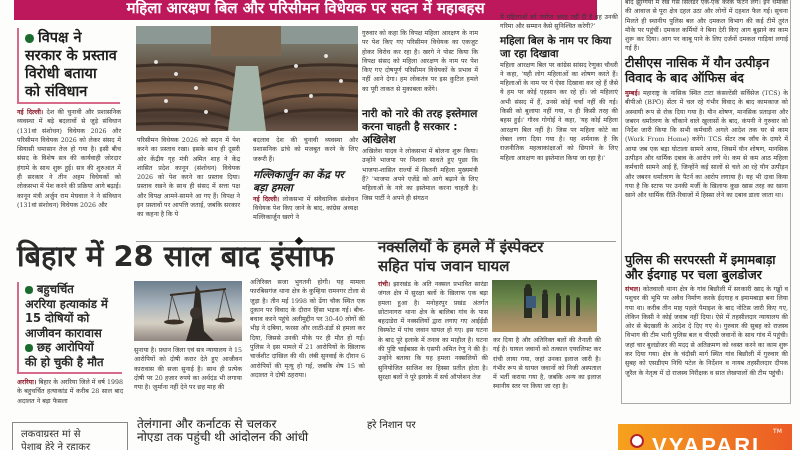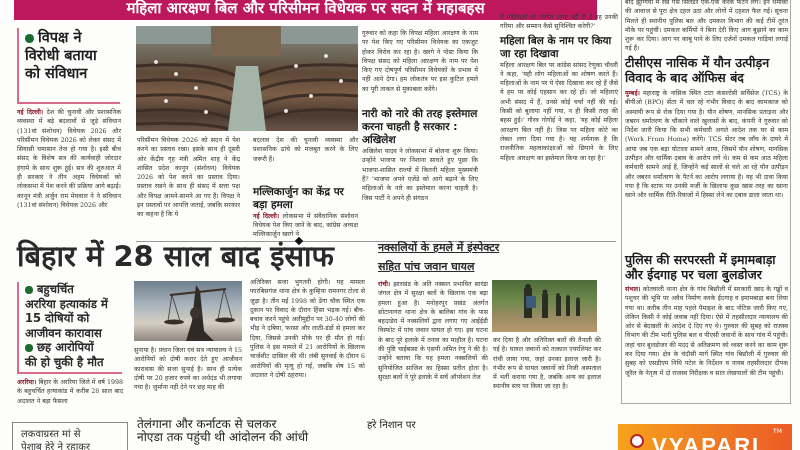--- a/index.html
+++ b/index.html
@@ -17,20 +17,21 @@
   .sub-hl { font-size: 10.5px; line-height: 13px; font-weight: bold; color: #1d1d1d; }
 </style>
 </head>
 <body>
 
 <div class="abs banner">महिला आरक्षण बिल और परिसीमन विधेयक पर सदन में महाबहस</div>
 
 <div class="abs pinkbox" style="left:17px; top:28px; width:103px; height:76px; padding-left:6px;">
   <div class="hl" style="font-size:14.5px; line-height:18px;">
     <div><span class="dot"></span><span>विपक्ष ने</span></div>
+    <div>सरकार के प्रस्ताव</div>
     <div>विरोधी बताया</div>
     <div>को संविधान</div>
   </div>
 </div>
 <div class="abs body-text" style="left:17px; top:107px; width:104px;">
   <b>नई दिल्ली।</b> <span>देश की चुनावी और प्रशासनिक व्यवस्था में बड़े बदलावों से जुड़े संविधान (131वां संशोधन) विधेयक 2026 और परिसीमन विधेयक 2026 को लेकर संसद में सियासी घमासान तेज हो गया है। इसी बीच संसद के विशेष सत्र की कार्यवाही जोरदार हंगामे के साथ शुरू हुई। सत्र की शुरुआत में ही सरकार ने तीन अहम विधेयकों को लोकसभा में पेश करने की प्रक्रिया आगे बढ़ाई। कानून मंत्री अर्जुन राम मेघवाल ने ने संविधान (131वां संशोधन) विधेयक 2026 और</span>
 </div>
 
 <div class="abs photo" style="left:136px; top:26px; width:222px; height:105px; background: linear-gradient(180deg,#8d8a7a 0%,#6f6a5c 25%,#5e4838 45%,#7b5e48 65%,#4b3a30 85%,#6a5448 100%);">
   <svg width="222" height="105" viewBox="0 0 222 105">
@@ -60,21 +61,21 @@
         <circle cx="175" cy="70" r="2"></circle>
         <circle cx="150" cy="85" r="2"></circle>
     </g>
   </svg>
 </div>
 
 <div class="abs body-text" style="left:137px; top:135px; width:103px;">परिसीमन विधेयक 2026 को सदन में पेश करने का प्रस्ताव रखा। इसके साथ ही दूसरी ओर केंद्रीय गृह मंत्री अमित शाह ने केंद्र शासित प्रदेश कानून (संशोधन) विधेयक 2026 को पेश करने का प्रस्ताव दिया। प्रस्ताव रखने के साथ ही संसद में सत्ता पक्ष और विपक्ष आमने-सामने आ गए हैं। विपक्ष ने इन प्रस्तावों पर आपत्ति जताई, जबकि सरकार का कहना है कि ये</div>
 
 <div class="abs" style="left:253px; top:135px; width:105px;">
   <div class="body-text">बदलाव देश की चुनावी व्यवस्था और प्रशासनिक ढांचे को मजबूत करने के लिए जरूरी हैं।</div>
-  <div class="sub-hl" style="margin-top:22px;">मल्लिकार्जुन का केंद्र पर बड़ा हमला</div>
+  <div class="sub-hl" style="margin-top:5px;font-style:italic;">मल्लिकार्जुन का केंद्र पर बड़ा हमला</div>
   <div class="body-text"><b>नई दिल्ली।</b> <span>लोकसभा में संवैधानिक संशोधन विधेयक पेश किए जाने के बाद, कांग्रेस अध्यक्ष मल्लिकार्जुन खरगे ने</span></div>
 </div>
 
 <div class="abs" style="left:362px; top:28px; width:116px;">
   <div class="body-text">गुरुवार को कहा कि विपक्ष महिला आरक्षण के नाम पर पेश किए गए परिसीमन विधेयक का एकजुट होकर विरोध कर रहा है। खरगे ने पोस्ट किया कि विपक्ष संसद को महिला आरक्षण के नाम पर पेश किए गए दोषपूर्ण परिसीमन विधेयकों के प्रभाव में नहीं आने देगा। हम लोकतंत्र पर इस कुटिल हमले का पूरी ताकत से मुकाबला करेंगे।</div>
   <div class="sub-hl" style="margin-top:14px;">नारी को नारे की तरह इस्तेमाल करना चाहती है सरकार : अखिलेश</div>
   <div class="body-text">अखिलेश यादव ने लोकसभा में बोलना शुरू किया। उन्होंने भाजपा पर निशाना साधते हुए पूछा कि भाजपा-शासित राज्यों में कितनी महिला मुख्यमंत्री हैं? 'भाजपा अपने एजेंडे को आगे बढ़ाने के लिए महिलाओं के नारे का इस्तेमाल करना चाहती है। जिस पार्टी ने अपने ही संगठन</div>
 </div>
 
 <div class="abs" style="left:484px; top:12px; width:118px;margin-left:16px;">
@@ -118,21 +119,21 @@
       <line x1="38" y1="14" x2="46" y2="40" stroke="#3a2f24" stroke-width="0.8"></line>
     <ellipse cx="40" cy="41" rx="10" ry="2.5" fill="#3a2f24"></ellipse>
     <line x1="90" y1="8" x2="84" y2="38" stroke="#3a2f24" stroke-width="0.8"></line>
       <line x1="90" y1="8" x2="98" y2="38" stroke="#3a2f24" stroke-width="0.8"></line>
     <ellipse cx="91" cy="39" rx="10" ry="2.5" fill="#3a2f24"></ellipse>
   </svg>
 </div>
 <div class="abs body-text" style="left:134px; top:345px; width:108px;">सुनाया है। प्रधान जिला एवं सत्र न्यायालय ने 15 आरोपियों को दोषी करार देते हुए आजीवन कारावास की सजा सुनाई है। साथ ही प्रत्येक दोषी पर 20 हजार रुपये का अर्थदंड भी लगाया गया है। जुर्माना नहीं देने पर छह माह की</div>
 <div class="abs body-text" style="left:250px; top:277px; width:115px;">अतिरिक्त सजा भुगतनी होगी। यह मामला फारबिसगंज थाना क्षेत्र के कुम्हिया रामनगर टोला से जुड़ा है। तीन मई 1998 को ढेंगा चौक स्थित एक दुकान पर विवाद के दौरान हिंसा भड़क गई। बीच-बचाव करने पहुंचे अलीमुद्दीन पर 30-40 लोगों की भीड़ ने दबिया, फरसा और लाठी-डंडों से हमला कर दिया, जिससे उनकी मौके पर ही मौत हो गई। पुलिस ने इस मामले में 21 आरोपियों के खिलाफ चार्जशीट दाखिल की थी। लंबी सुनवाई के दौरान 6 आरोपियों की मृत्यु हो गई, जबकि शेष 15 को अदालत ने दोषी ठहराया।</div>
 
-<div class="abs hl" style="left:378px; top:238px; width:240px; font-size:11px; line-height:19px; color:#2a2a2a;text-decoration:underline;">
+<div class="abs hl" style="left:378px; top:238px; width:240px; font-size:15px; line-height:19px; color:#2a2a2a;">
   <div>नक्सलियों के हमले में इंस्पेक्टर</div>
   <div>सहित पांच जवान घायल</div>
 </div>
 <div class="abs body-text" style="left:378px; top:279px; width:110px;"><b>रांची।</b> <span>झारखंड के अति नक्सल प्रभावित सारंडा जंगल क्षेत्र में सुरक्षा बलों के खिलाफ एक बड़ा हमला हुआ है। मनोहरपुर प्रखंड अंतर्गत छोटानागरा थाना क्षेत्र के बालिबा गांव के पास बहदाडेरा में नक्सलियों द्वारा लगाए गए आईईडी विस्फोट में पांच जवान घायल हो गए। इस घटना के बाद पूरे इलाके में तनाव का माहौल है। घटना की पुष्टि चाईबासा के एसपी अमित रेणु ने की है। उन्होंने बताया कि यह हमला नक्सलियों की सुनियोजित साजिश का हिस्सा प्रतीत होता है। सुरक्षा बलों ने पूरे इलाके में सर्च ऑपरेशन तेज</span></div>
 <div class="abs photo" style="left:492px; top:280px; width:105px; height:52px; background: linear-gradient(180deg,#4e6a3a 0%,#6f8a4c 40%,#9a8a62 70%,#b89a6e 100%);">
   <svg width="105" height="52" viewBox="0 0 105 52">
     <g fill="#2a2e22">
       <rect x="32" y="8" width="8" height="30"></rect>
         <circle cx="36" cy="7" r="3"></circle>
       <rect x="50" y="14" width="6" height="24"></rect>

